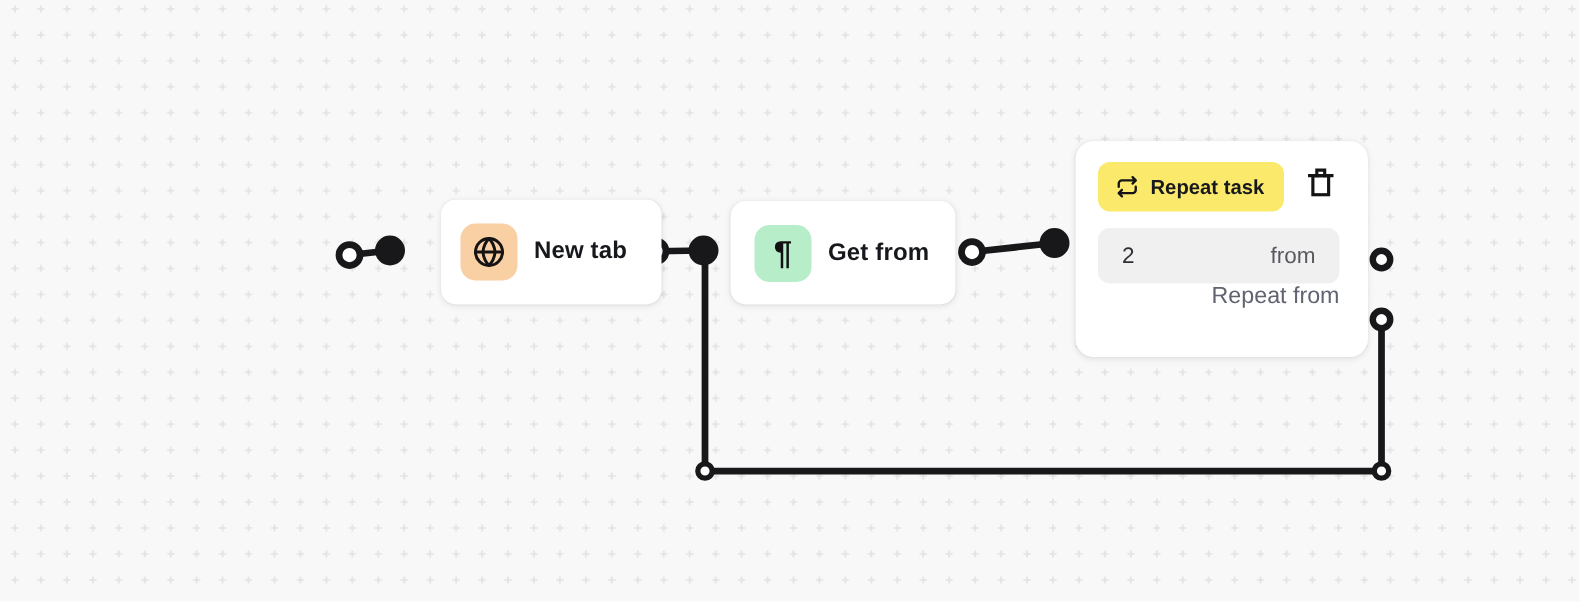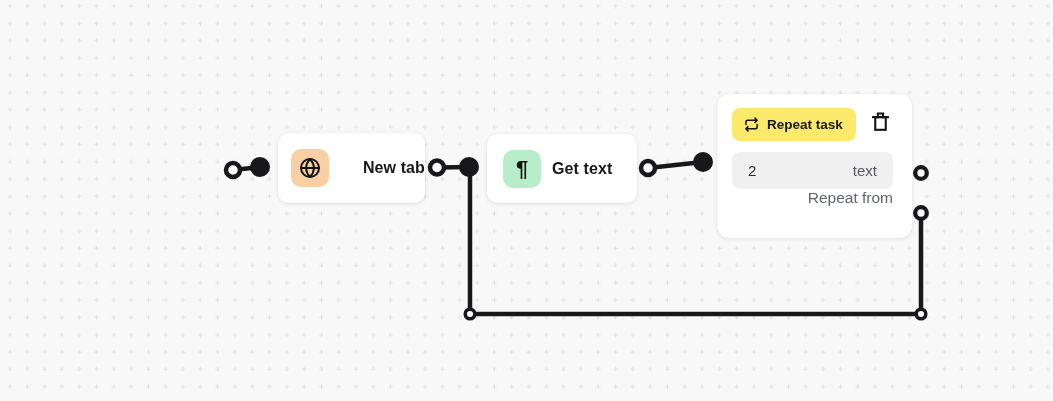--- a/index.html
+++ b/index.html
@@ -19,21 +19,21 @@
   .node {
     position: absolute;
     background: #ffffff;
     border-radius: 10px;
     box-shadow: 0 1px 4px rgba(0,0,0,.10), 0 0 1px rgba(0,0,0,.06);
     display: flex;
     align-items: center;
     z-index: 3;
   }
   .node-trigger  { left: 72px;  top: 137px; width: 146px; height: 72px; padding-left: 16px; }
-  .node-newtab   { left: 278px; top: 133px; width: 147px; height: 70px; padding-left: 13px; justify-content: space-between; }
+  .node-newtab   { left: 294px; top: 133px; width: 147px; height: 70px; padding-left: 13px; }
   .node-gettext  { left: 487px; top: 134px; width: 150px; height: 69px; padding-left: 16px; }
 
   .icon-box {
     width: 38px; height: 38px;
     border-radius: 10px;
     display: flex; align-items: center; justify-content: center;
     flex: 0 0 auto;
   }
   .node-label {
     margin-left: 11px;
@@ -136,21 +136,21 @@
         <path d="M12 3a14.5 14.5 0 0 1 4 9 14.5 14.5 0 0 1-4 9 14.5 14.5 0 0 1-4-9 14.5 14.5 0 0 1 4-9z"></path>
       </svg>
     </div>
     <span class="node-label">New tab</span>
   </div>
 
   <div class="node node-gettext">
     <div class="icon-box" style="background: rgb(183, 237, 201);">
       <span class="pilcrow">¶</span>
     </div>
-    <span class="node-label">Get text</span>
+    <span class="node-label">Get from</span>
   </div>
 
   <div class="node node-repeat">
     <div class="repeat-badge" style="background: rgb(251, 233, 108);">
       <svg width="17" height="17" viewBox="0 0 24 24" fill="none" stroke="#141414" stroke-width="2.2" stroke-linecap="round" stroke-linejoin="round">
         <path d="M4 12v-3a3 3 0 0 1 3-3h13m-3-3 3 3-3 3"></path>
         <path d="M20 12v3a3 3 0 0 1-3 3H4m3 3-3-3 3-3"></path>
       </svg>
       <span>Repeat task</span>
     </div>
@@ -158,19 +158,19 @@
     <button class="trash-btn">
       <svg width="21" height="23" viewBox="0 0 24 26" fill="none" stroke="#141414" stroke-width="2.4" stroke-linecap="square">
         <path d="M9 8 V3.8 H15 V8"></path>
         <line x1="3.5" y1="8" x2="20.5" y2="8"></line>
         <rect x="6" y="8" width="12" height="14.5"></rect>
       </svg>
     </button>
 
     <div class="times-field">
       <input class="times-input" readonly="" value="2" style="">
-      <span class="times-suffix">text</span>
+      <span class="times-suffix">from</span>
     </div>
 
     <div class="repeat-from">Repeat from</div>
   </div>
 
 </div>
 
 </body></html>

